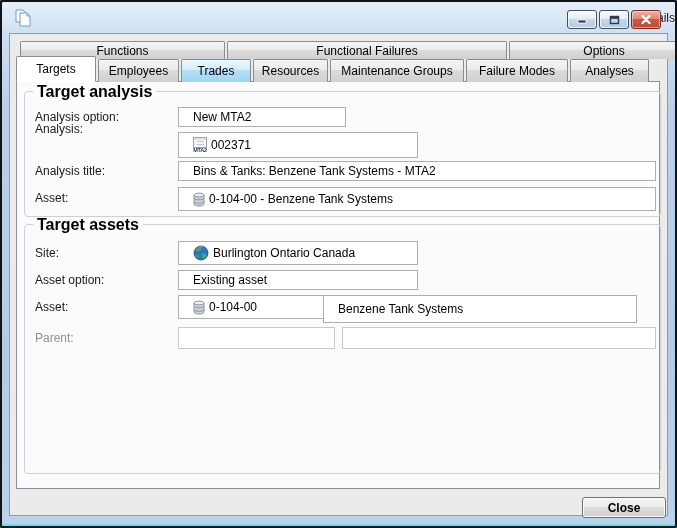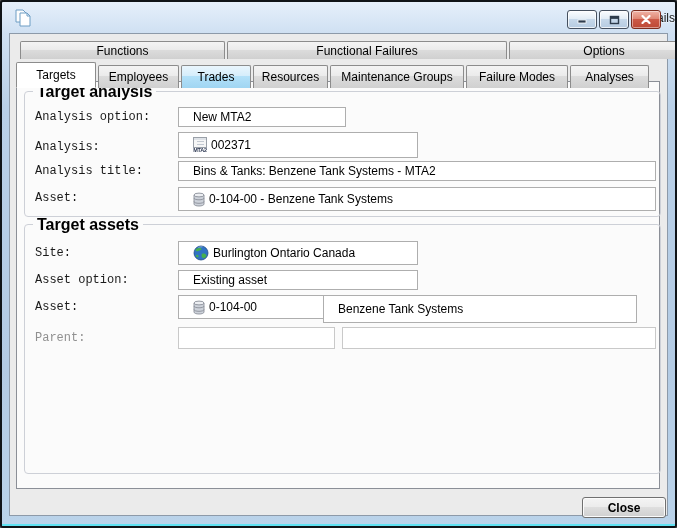--- a/index.html
+++ b/index.html
@@ -30,37 +30,37 @@
   
   .client{ position:absolute; left:7px; right:7px; top:31px; bottom:10px;
     background:#ebebeb; border:1px solid #8d9aa9; }
 
   
   .tab{ border:1px solid #8c8c8c; border-bottom:none; border-radius:2px 2px 0 0;
     background:linear-gradient(180deg,#f4f4f4 0%,#ebebeb 45%,#dcdcdc 46%,#d0d0d0 100%);
     display:flex; align-items:center; justify-content:center; font-size:12px; color:#000; cursor:pointer; }
   .tab-row.back{ position:absolute; left:10px; top:7px; height:18px; display:flex; gap:2px; z-index:1; }
   .tab-row.back .tab{ height:18px; }
-  .tab-row.front{ position:absolute; left:6px; top:22px; height:26px; display:flex; gap:2px; align-items:flex-end; z-index:3;margin-top:6px; }
+  .tab-row.front{ position:absolute; left:6px; top:22px; height:26px; display:flex; gap:2px; align-items:flex-end; z-index:3; }
   .tab-row.front .tab{ height:23px; }
   .tab-row.front .tab.active{ height:26px; background:#ffffff; border-bottom:1px solid #ffffff; }
   .tab.hover{ background:linear-gradient(180deg,#eaf6fd 0%,#d5edfb 45%,#b3e1f9 46%,#a0d5f2 100%); }
 
   
   .page{ position:absolute; left:6px; right:7px; top:47px; bottom:26px;
     background:#fbfbfb; border:1px solid #8b8f97; z-index:2; }
 
   
   .groupbox{ position:absolute; border:1px solid #cdd0d7; border-radius:4px; }
   .groupbox .legend{ position:absolute; top:-8px; left:8px; background:#fbfbfb; padding:0 4px;
     font-weight:bold; font-size:16px; color:#000; line-height:15px; }
   .gb1{ left:7px; top:9px; width:637px; height:126px; }
   .gb2{ left:7px; top:142px; width:637px; height:250px; }
 
-  .flabel{ position:absolute; left:10px; color:#1a1a1a; font-size:12px; white-space:nowrap;font-family:Liberation Mono, monospace; }
+  .flabel{ position:absolute; left:10px; color:#1a1a1a; font-size:12px; white-space:nowrap; }
   .flabel.disabled{ color:#909090; }
   .fieldbox{ position:absolute; background:#ffffff; border:1px solid #aeaeae;
     display:flex; align-items:center; padding-left:14px; font-size:12px; color:#000;
     white-space:nowrap; overflow:hidden; }
   .fieldbox.disabled{ border-color:#c9c9c9; }
   .fieldbox .ficon{ flex:0 0 auto; margin-right:4px; display:flex; flex-direction:column; align-items:center; }
 
   
   .mta2-doc{ width:14px; height:11px; background:#f6f6f6; border:1px solid #9aa0a8;
     box-shadow:inset 0 2px 0 #dfe3e8; position:relative; }
@@ -128,21 +128,21 @@
     <div class="page">
 
       <div class="groupbox gb1">
         <div class="legend">Target analysis</div>
 
         <div class="flabel" style="top:18px">Analysis option:</div>
         <div class="fieldbox" style="left:153px; top:15px; width:168px; height:20px">
           <span>New MTA2</span>
         </div>
 
-        <div class="flabel" style="top:48px">Analysis:</div>
+        <div class="flabel" style="top:30px">Analysis:</div>
         <div class="fieldbox" style="left:153px; top:40px; width:240px; height:26px">
           <span class="ficon">
             <span class="mta2-doc"></span>
             <span class="mta2-cap">MTA2</span>
           </span>
           <span>002371</span>
         </div>
 
         <div class="flabel" style="top:72px">Analysis title:</div>
         <div class="fieldbox" style="left:153px; top:69px; width:478px; height:20px">

